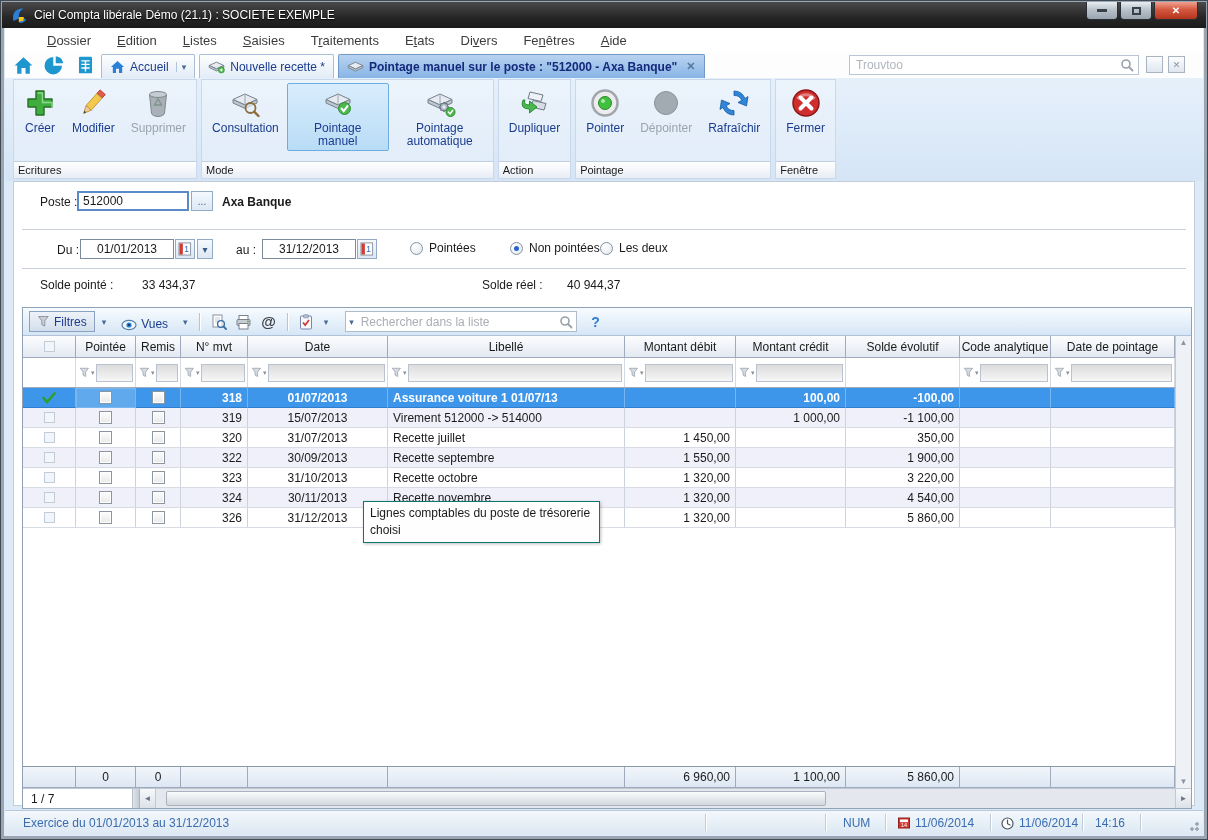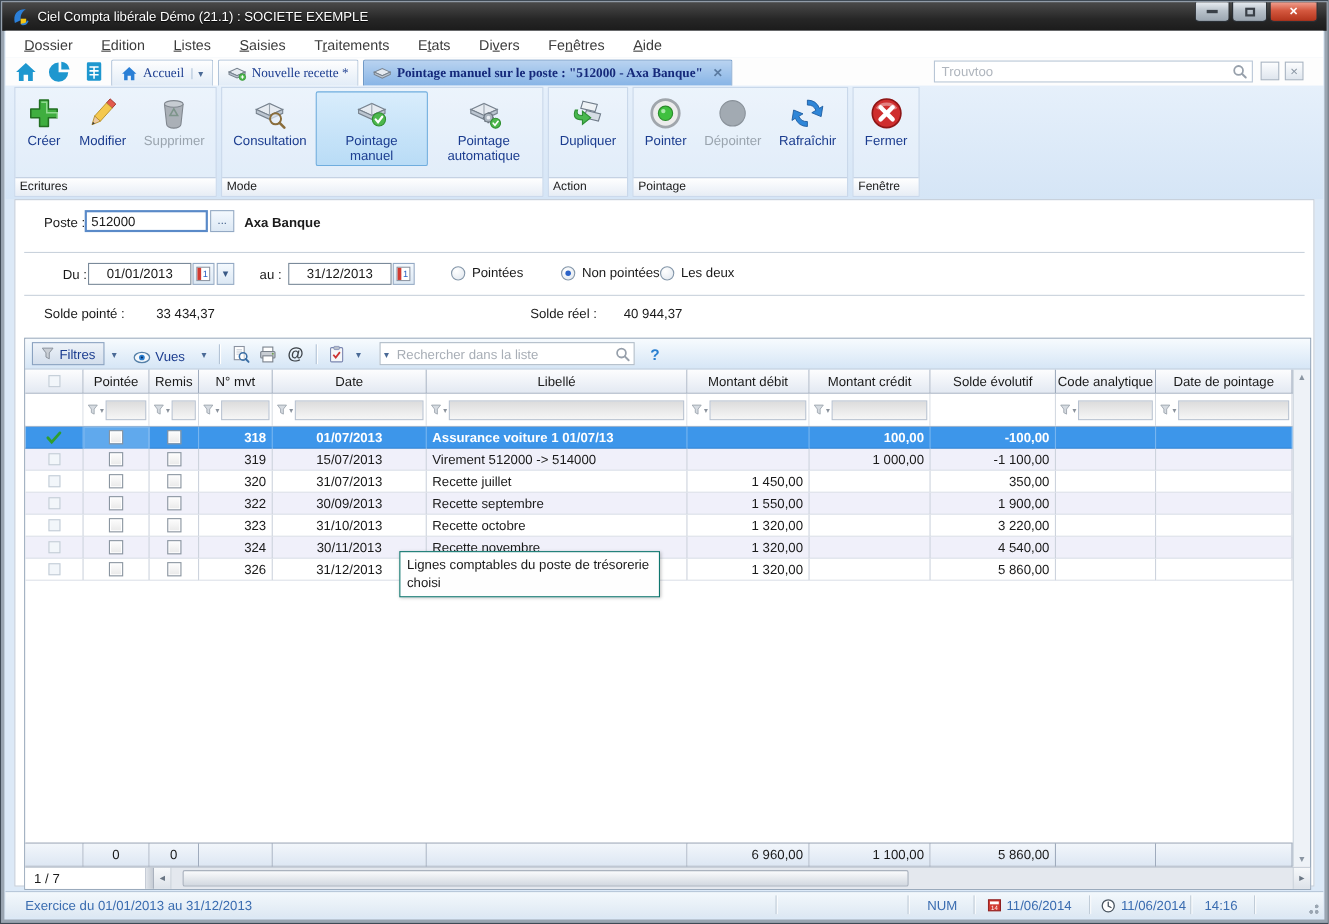--- a/index.html
+++ b/index.html
@@ -16,28 +16,28 @@
   .winbtns{ position:absolute; right:8px; top:0; display:flex; }
   .winbtn{ width:32px; height:18px; border:1px solid #2a2f35; border-top:none;
     border-radius:0 0 4px 4px; background:linear-gradient(#e8edf2,#b9c2cb 45%,#9aa5b0);
     color:#333; font-size:10px; display:flex; align-items:center; justify-content:center; margin-left:2px; }
   .winbtn.close{ width:44px; background:linear-gradient(#f0a090,#d4583f 45%,#b3341c); color:#fff; font-weight:bold; }
   .winbtn .bar{ width:10px; height:3px; background:#3a4048; }
   .winbtn .sq{ width:9px; height:8px; border:2px solid #3a4048; }
 
   
   .menubar{ position:absolute; left:4px; right:4px; top:27px; height:24px; background:#fff;
-    display:flex; align-items:center; padding-left:4px; }
+    display:flex; align-items:center; padding-left:29px; }
   .menu-item{ padding:3px 13px; color:#3c3c3c; font-size:13px; cursor:default; }
 
   
   .tabbar{ position:absolute; left:4px; right:4px; top:51px; height:26px; background:#fdfdfd; }
   .quick-icons{ position:absolute; left:6px; top:2px; display:flex; gap:7px; align-items:center; }
   .quick-btn{ width:24px; height:22px; display:flex; align-items:center; justify-content:center; }
-  .tabs{ position:absolute; left:96px; top:1px; display:flex; align-items:flex-end; height:25px;font-family:Liberation Serif, serif; }
+  .tabs{ position:absolute; left:96px; top:1px; display:flex; align-items:flex-end; height:25px; }
   .tab{ height:24px; display:flex; align-items:center; gap:5px; padding:0 8px; margin-right:4px;
     border:1px solid #a9bed6; border-bottom:none; border-radius:2px 2px 0 0;
     background:linear-gradient(#fefefe,#e2ecf7); color:#1b3c8f; font-size:12px; white-space:nowrap; }
   .tab.active{ background:linear-gradient(#b9d3f0,#87b4e6); border-color:#7099c6;
     color:#15297a; font-weight:bold; }
   .tab .chev{ color:#4a6a96; font-size:9px; border-left:1px solid #b0c4da; padding-left:5px; margin-left:2px;}
   .tab .tclose{ color:#5a7aa0; font-weight:bold; font-size:11px; margin-left:4px; }
   .tb-search{ position:absolute; right:64px; top:3px; width:290px; height:20px; border:1px solid #b8c6d6;
     background:#fff; display:flex; align-items:center;gap:48px; }
   .tb-search input{ flex:1; border:none; outline:none; font-size:12px; padding:0 6px; color:#333;

